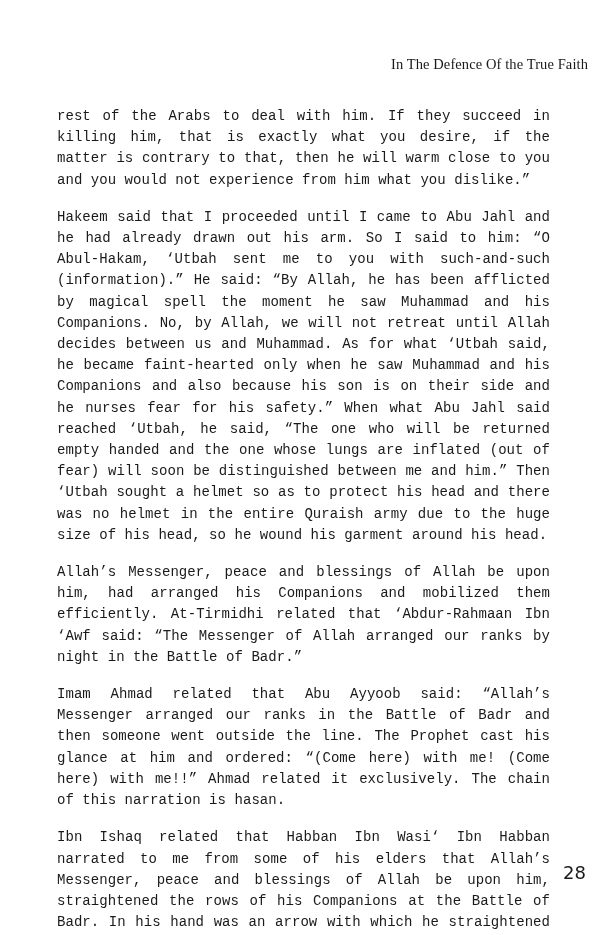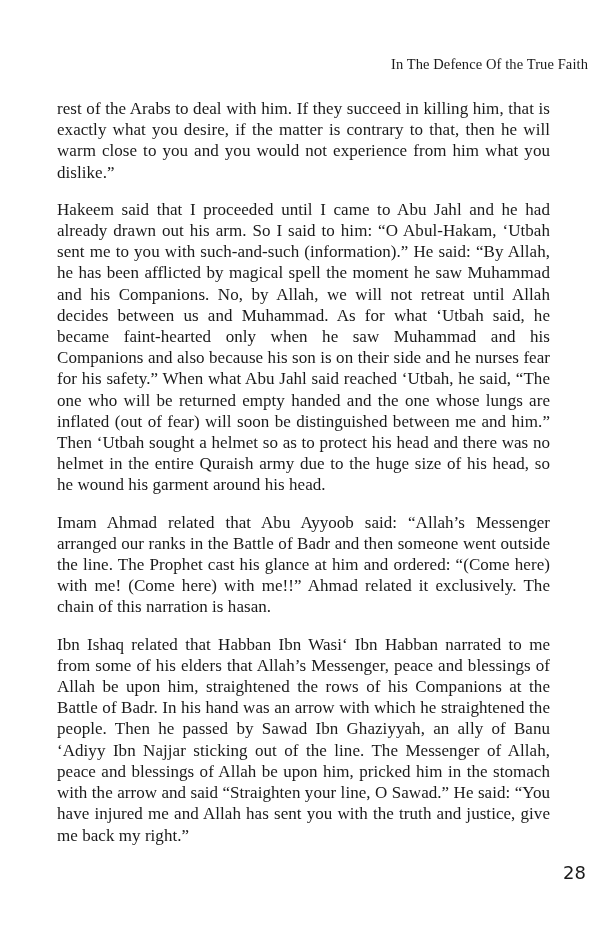--- a/index.html
+++ b/index.html
@@ -30,42 +30,44 @@
       letter-spacing: 0.1px;
       white-space: nowrap;
     }
     .body-text {
       position: absolute;
       left: 57px;
       top: 94px;
       width: 493px;
     }
     .para {
-      margin: 4px 0 16px 0;
-      font-size: 17px;
+      margin: 12px 0 16px 0;
+      font-size: 14px;
       line-height: 21.2px;
       text-align: justify;
       text-align-last: left;
       letter-spacing: 0.05px;
+      font-family: Liberation Mono, monospace;
     }
     .page-number {
       position: absolute;
       top: 862px;
       right: 57px;
       font-family: "DejaVu Sans", "Liberation Sans", sans-serif;
       font-size: 18px;
     }
   </style>
 </head>
 <body>
 
 <div class="page">
   <div class="running-header">In The Defence Of the True Faith</div>
 
   <div class="body-text">
     <p class="para">rest of the Arabs to deal with him. If they succeed in killing him, that is exactly what you desire, if the matter is contrary to that, then he will warm close to you and you would not experience from him what you dislike.”</p>
     <p class="para">Hakeem said that I proceeded until I came to Abu Jahl and he had already drawn out his arm. So I said to him: “O Abul-Hakam, ‘Utbah sent me to you with such-and-such (information).” He said: “By Allah, he has been afflicted by magical spell the moment he saw Muhammad and his Companions. No, by Allah, we will not retreat until Allah decides between us and Muhammad. As for what ‘Utbah said, he became faint-hearted only when he saw Muhammad and his Companions and also because his son is on their side and he nurses fear for his safety.” When what Abu Jahl said reached ‘Utbah, he said, “The one who will be returned empty handed and the one whose lungs are inflated (out of fear) will soon be distinguished between me and him.” Then ‘Utbah sought a helmet so as to protect his head and there was no helmet in the entire Quraish army due to the huge size of his head, so he wound his garment around his head.</p>
+    <p class="para">Allah’s Messenger, peace and blessings of Allah be upon him, had arranged his Companions and mobilized them efficiently. At-Tirmidhi related that ‘Abdur-Rahmaan Ibn ‘Awf said: “The Messenger of Allah arranged our ranks by night in the Battle of Badr.”</p>
     <p class="para">Imam Ahmad related that Abu Ayyoob said: “Allah’s Messenger arranged our ranks in the Battle of Badr and then someone went outside the line. The Prophet cast his glance at him and ordered: “(Come here) with me! (Come here) with me!!” Ahmad related it exclusively. The chain of this narration is hasan.</p>
     <p class="para">Ibn Ishaq related that Habban Ibn Wasi‘ Ibn Habban narrated to me from some of his elders that Allah’s Messenger, peace and blessings of Allah be upon him, straightened the rows of his Companions at the Battle of Badr. In his hand was an arrow with which he straightened the people. Then he passed by Sawad Ibn Ghaziyyah, an ally of Banu ‘Adiyy Ibn Najjar sticking out of the line. The Messenger of Allah, peace and blessings of Allah be upon him, pricked him in the stomach with the arrow and said “Straighten your line, O Sawad.” He said: “You have injured me and Allah has sent you with the truth and justice, give me back my right.”</p>
   </div>
 
   <div class="page-number">28</div>
 </div>
 
 </body></html>

